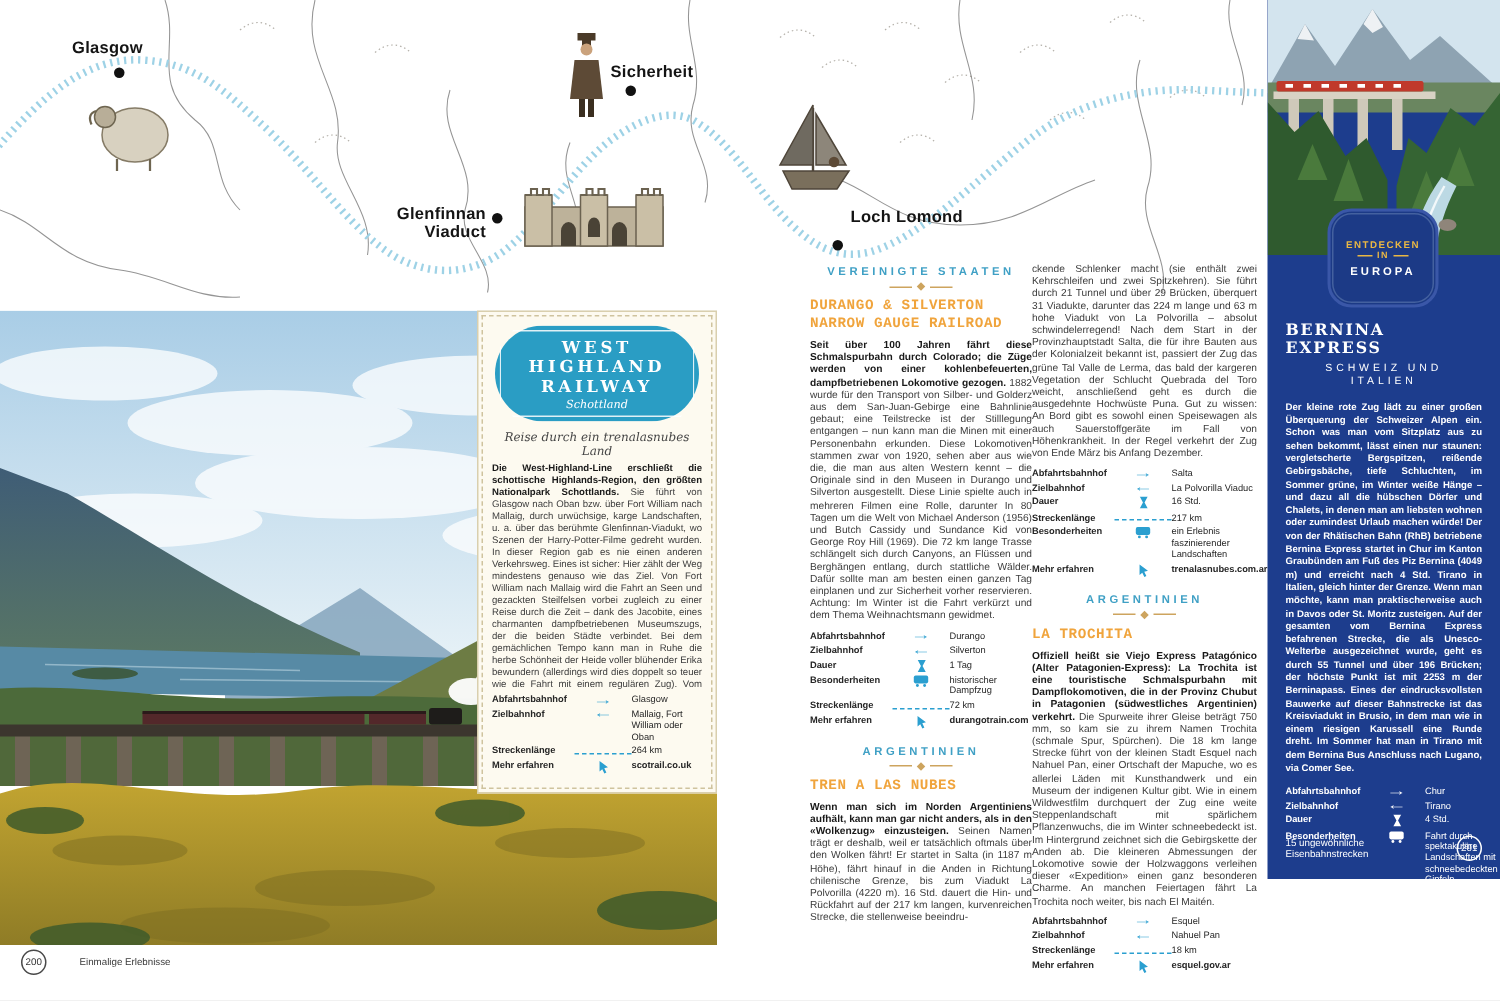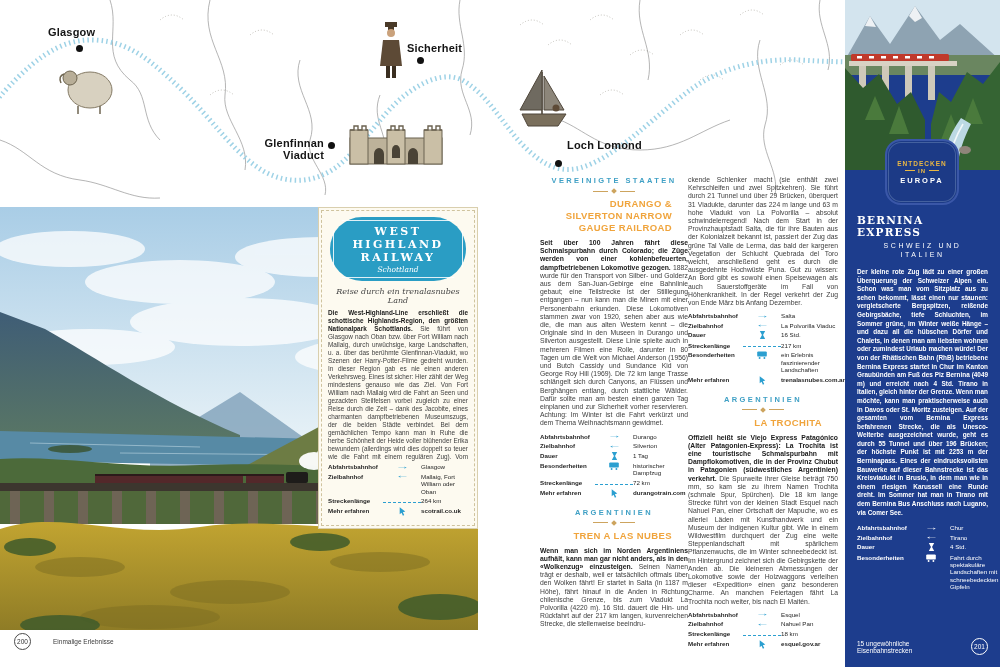--- a/index.html
+++ b/index.html
@@ -30,35 +30,35 @@
   .lead{font-weight:bold;color:#191919;}
   
   .col{position:absolute;top:176px;}
   #col1{left:540px;width:148px;}
   #col2{left:688px;width:150px;}
   .country{color:#3fa0c5;font-size:7.5px;font-weight:bold;letter-spacing:2.4px;text-align:center;margin:10px 0 4px;}
   .country.first{margin-top:0;}
   .orn{display:flex;align-items:center;justify-content:center;margin:4px 0 5px;}
   .orn .bar{width:15px;border-top:1px solid #cda45e;}
   .orn .dia{width:4px;height:4px;background:#cda45e;transform:rotate(45deg);margin:0 4px;}
-  .atitle{color:#f0a43c;font-size:9.5px;font-weight:bold;letter-spacing:.4px;text-align:right;
-          line-height:12px;margin:2px 16px 5px;}
+  .atitle{color:#f0a43c;font-size:9.5px;font-weight:bold;letter-spacing:.4px;text-align:left;
+          line-height:12px;margin:2px 0 5px;font-family:Liberation Mono, monospace;}
   .body{font-size:6.8px;line-height:8.2px;text-align:justify;hyphens:auto;margin:0 0 5px;}
   
   .info{font-size:6.2px;color:#262626;margin:2px 0 2px;}
   .irow{display:flex;align-items:flex-start;margin-bottom:2.2px;}
   .il{width:55px;font-weight:bold;flex:none;}
   .ii{width:38px;flex:none;display:flex;justify-content:center;align-items:center;color:#2b9fd0;min-height:7px;}
   .iv{flex:1;line-height:7.4px;}
   .iv.link{font-weight:bold;}
   .ar{display:inline-block;transform:scaleX(1.7);font-size:8px;line-height:6px;font-weight:bold;}
   .dashline{width:40px;border-top:1.5px dashed #2b9fd0;margin-top:3px;}
   .icsvg{display:block;}
   
-  #sidebar{position:absolute;left:845px;top:0;width:155px;height:667px;background:#1d3d8d;}
+  #sidebar{position:absolute;left:845px;top:0;width:155px;height:586px;background:#1d3d8d;}
   #photo-right{position:absolute;left:0;top:0;width:155px;height:170px;overflow:hidden;}
   #badge{position:absolute;left:40px;top:139px;width:74px;height:66px;background:#1c3a86;
          border:2px solid #3a57a8;border-radius:16px;box-sizing:border-box;
          box-shadow:inset 0 0 0 1px #1c3a86, inset 0 0 0 2px #44619f;
          display:flex;flex-direction:column;align-items:center;justify-content:center;gap:1px;}
   .bdg1{color:#e9b744;font-size:6.5px;font-weight:bold;letter-spacing:1px;}
   .bdgmid{display:flex;align-items:center;gap:3px;}
   .bdgmid .ln{width:10px;border-top:1px solid #e9b744;}
   .bdg2{color:#e9b744;font-size:6px;font-weight:bold;letter-spacing:1px;}
   .bdg3{color:#fff;font-size:7.5px;font-weight:bold;letter-spacing:2px;margin-top:1px;}

